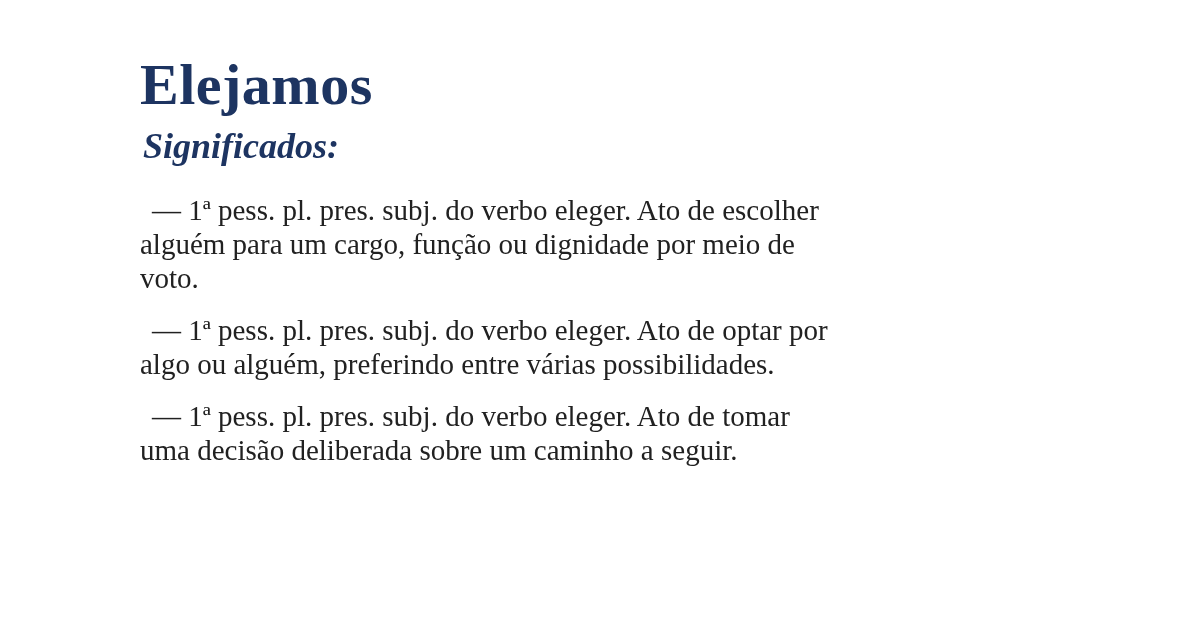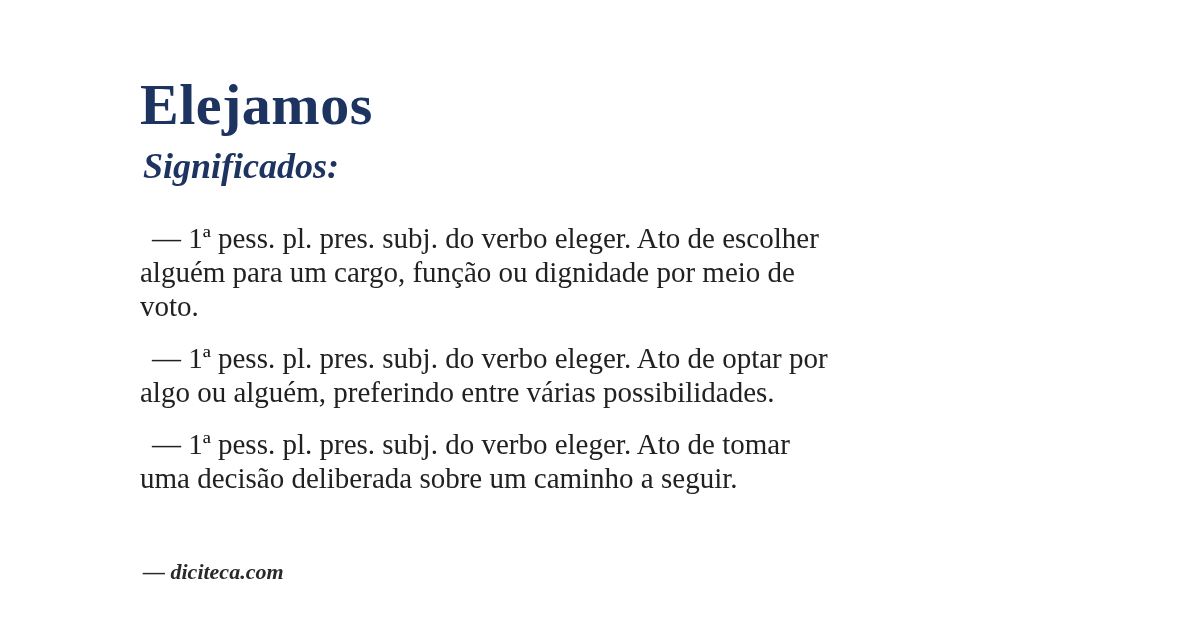--- a/index.html
+++ b/index.html
@@ -10,41 +10,41 @@
   body {
     width: 1200px;
     height: 628px;
     overflow: hidden;
     font-family: "Liberation Serif", "DejaVu Serif", serif;
   }
   .card {
     box-sizing: border-box;
     width: 1200px;
     height: 456px;
-    padding: 76px 120px 0 140px;
+    padding: 56px 120px 0 140px;
     background: #ffffff;
   }
   .word-title {
     margin: 0;
     font-size: 58px;
     line-height: 1.0;
     font-weight: 700;
     color: #1d3461;
     letter-spacing: 0.5px;
   }
   .subtitle {
     margin: 13px 0 0 3px;
     font-size: 36px;
     line-height: 1.1;
     font-weight: 700;
     font-style: italic;
     color: #1d3461;
   }
   .definitions {
-    margin-top: 34px;
+    margin-top: 26px;
     max-width: 935px;
   }
   .definition {
     margin: 0 0 18px 0;
     font-size: 29px;
     line-height: 34px;
     color: #212121;
     white-space: pre-line;
     text-indent: 12px;
   }
@@ -68,14 +68,13 @@
   <div class="definitions">
     <p class="definition">— 1ª pess. pl. pres. subj. do verbo eleger. Ato de escolher
 alguém para um cargo, função ou dignidade por meio de
 voto.</p>
     <p class="definition">— 1ª pess. pl. pres. subj. do verbo eleger. Ato de optar por
 algo ou alguém, preferindo entre várias possibilidades.</p>
     <p class="definition">— 1ª pess. pl. pres. subj. do verbo eleger. Ato de tomar
 uma decisão deliberada sobre um caminho a seguir.</p>
   </div>
 
-  <div class="attribution">— diciteca.com</div>
 </div>
 
 </body></html>

